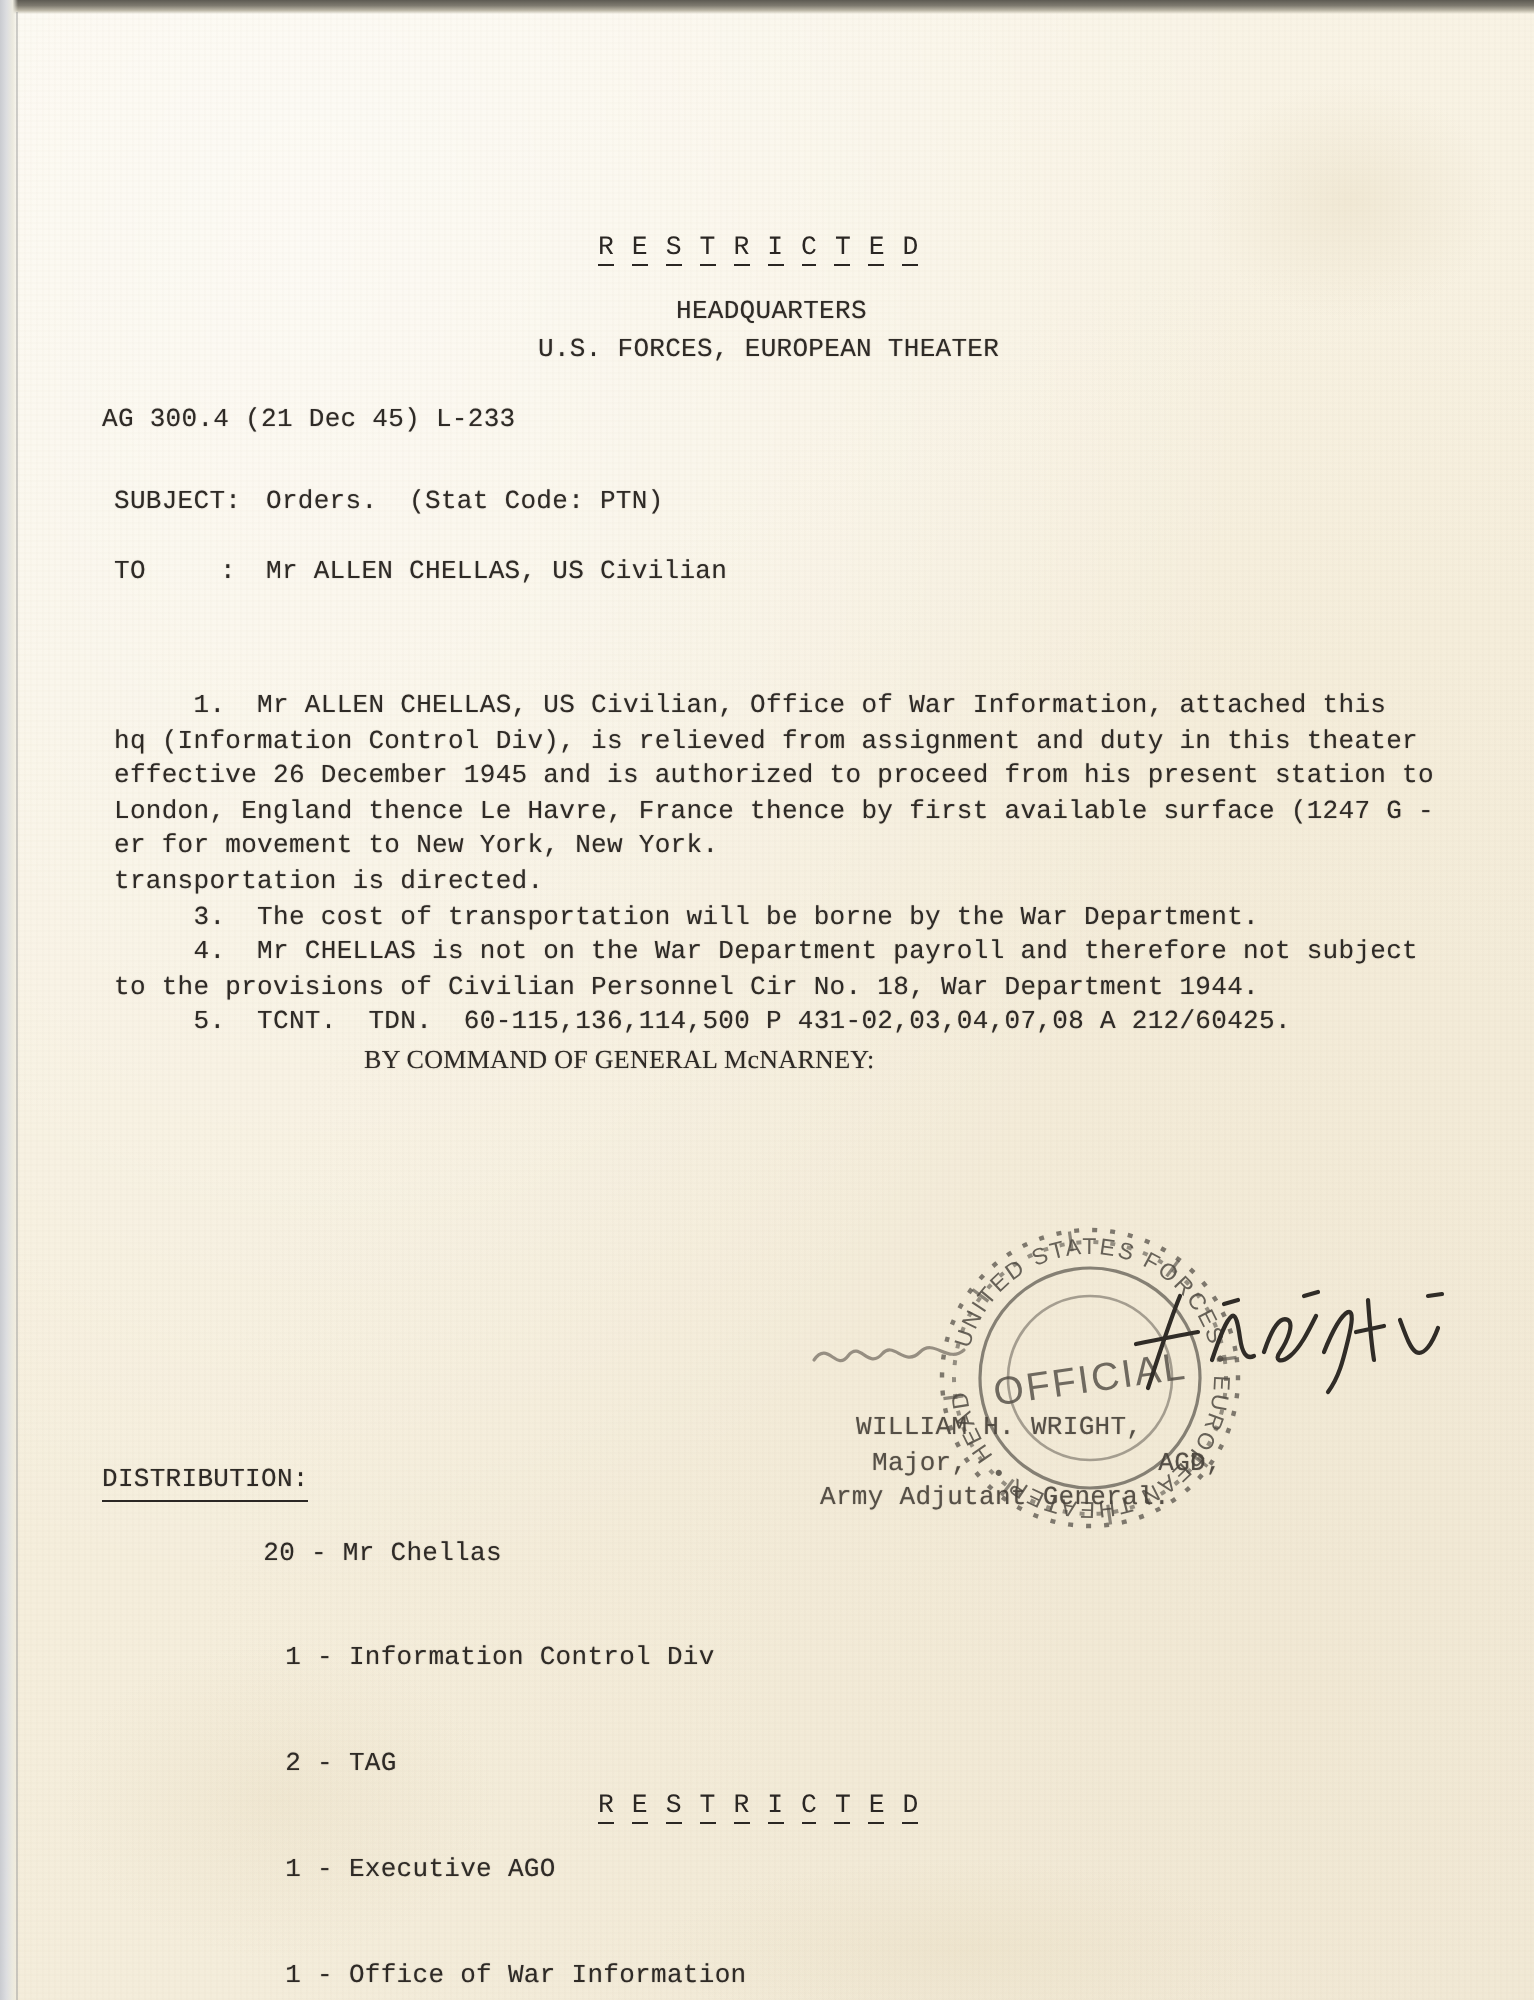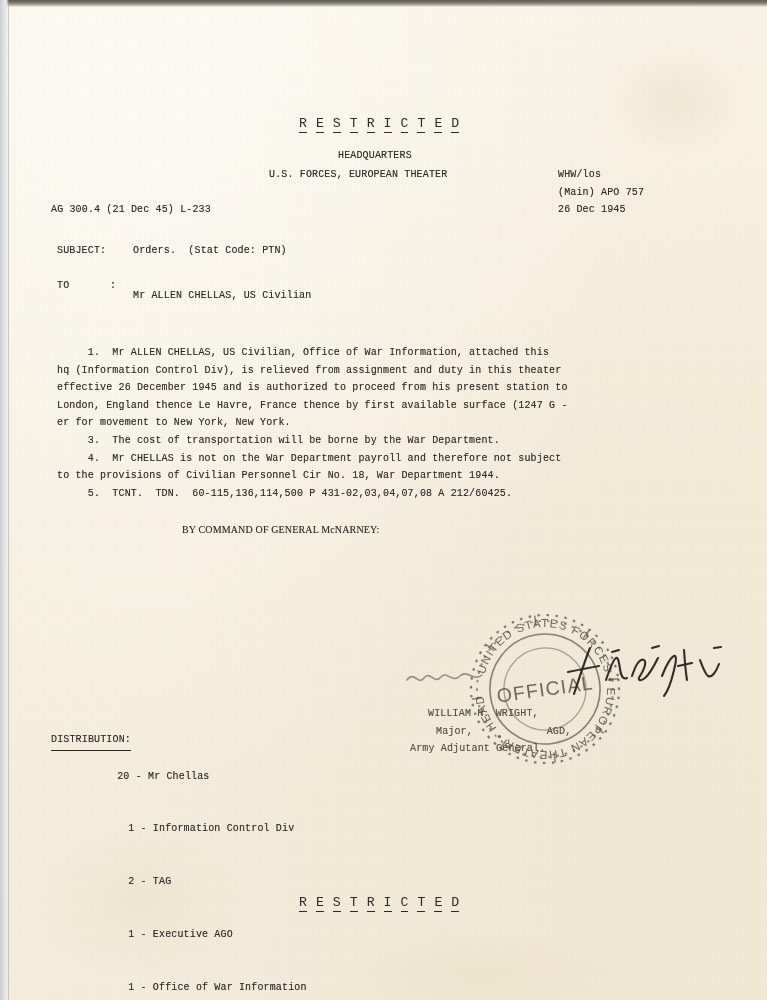--- a/index.html
+++ b/index.html
@@ -54,21 +54,21 @@
 
   .sheet {
     position: absolute;
     inset: 0;
     color: #2b2724;
   }
 
   .t {
     position: absolute;
     white-space: pre;
-    font-size: 10px;
+    font-size: 13px;
     line-height: 17.6px;
     letter-spacing: 0.15px;
     color: #2e2a26;
     text-shadow: 0 0 0.6px rgba(60,52,44,0.45);
   }
   .faded { color: #4a443c; opacity: 0.93; }
 
   
   .banner {
     position: absolute;
@@ -161,41 +161,37 @@
       <span>I</span>
       <span>C</span>
       <span>T</span>
       <span>E</span>
       <span>D</span>
     </div>
 
     <div class="t" style="left:338px; top:147px;">HEADQUARTERS</div>
     <div class="t" style="left:269px; top:166px;">U.S. FORCES, EUROPEAN THEATER</div>
 
-    <div class="block" style="left:558px; top:166px;">
-      <div class="t">WHW/los</div>
-      <div class="t">(Main) APO 757</div>
-      <div class="t">26 Dec 1945</div>
-    </div>
 
     <div class="t" style="left:51px; top:201px;">AG 300.4 (21 Dec 45) L-233</div>
 
     <div class="t" style="left:57px; top:242px;">SUBJECT:</div>
     <div class="t" style="left:133px; top:242px;">Orders.  (Stat Code: PTN)</div>
 
     <div class="t" style="left:57px; top:277px;">TO</div>
     <div class="t" style="left:110px; top:277px;">:</div>
-    <div class="t" style="left:133px; top:277px;margin-top:10px;">Mr ALLEN CHELLAS, US Civilian</div>
+    <div class="t" style="left:133px; top:277px;">Mr ALLEN CHELLAS, US Civilian</div>
 
     <div class="block" style="left:57px; top:344px;">
       <div class="t">     1.  Mr ALLEN CHELLAS, US Civilian, Office of War Information, attached this</div>
       <div class="t">hq (Information Control Div), is relieved from assignment and duty in this theater</div>
       <div class="t">effective 26 December 1945 and is authorized to proceed from his present station to</div>
       <div class="t">London, England thence Le Havre, France thence by first available surface (1247 G -</div>
       <div class="t">er for movement to New York, New York.</div>
+      <div class="t">transportation is directed.</div>
       <div class="t">     3.  The cost of transportation will be borne by the War Department.</div>
       <div class="t">     4.  Mr CHELLAS is not on the War Department payroll and therefore not subject</div>
       <div class="t">to the provisions of Civilian Personnel Cir No. 18, War Department 1944.</div>
       <div class="t">     5.  TCNT.  TDN.  60-115,136,114,500 P 431-02,03,04,07,08 A 212/60425.</div>
     </div>
 
     <div class="t" style="left:182px; top:521px;font-family:Liberation Serif, serif;">BY COMMAND OF GENERAL McNARNEY:</div>
 
     <div class="stamp">
       <svg viewBox="0 0 170 170" aria-hidden="true">

